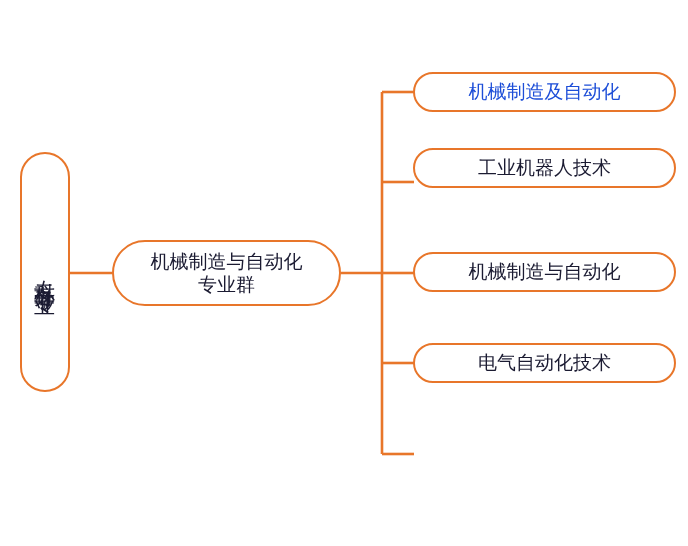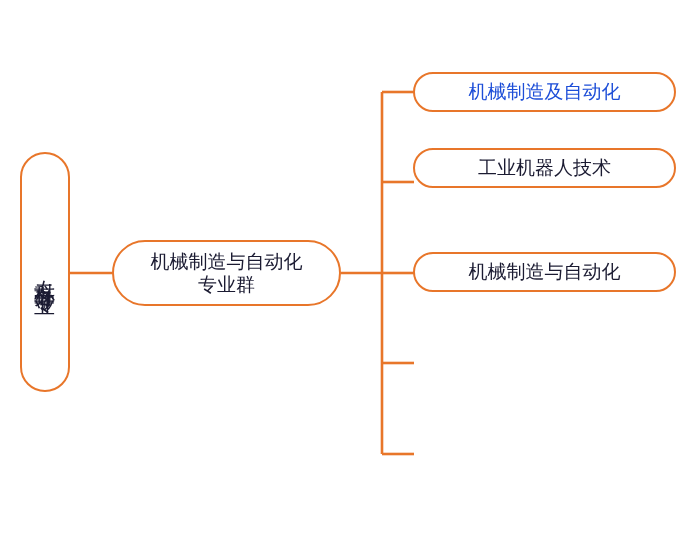--- a/index.html
+++ b/index.html
@@ -125,15 +125,18 @@
   </div>
 
   <div class="node leaf-node" id="leaf-node-1" style="border-color: rgb(232, 118, 42); background: rgb(255, 255, 255);">
     <span class="node-label" style="color: rgb(27, 27, 50);">工业机器人技术</span>
   </div>
 
   <div class="node leaf-node" id="leaf-node-2" style="border-color: rgb(232, 118, 42); background: rgb(255, 255, 255);">
     <span class="node-label" style="color: rgb(27, 27, 50);">机械制造与自动化</span>
   </div>
 
+  <div class="node leaf-node" id="leaf-node-3" style="border-color: rgb(232, 118, 42); background: rgb(255, 255, 255);">
+    <span class="node-label" style="color: rgb(27, 27, 50);">电气自动化技术</span>
+  </div>
 
 
 </div>
 
 </body></html>

